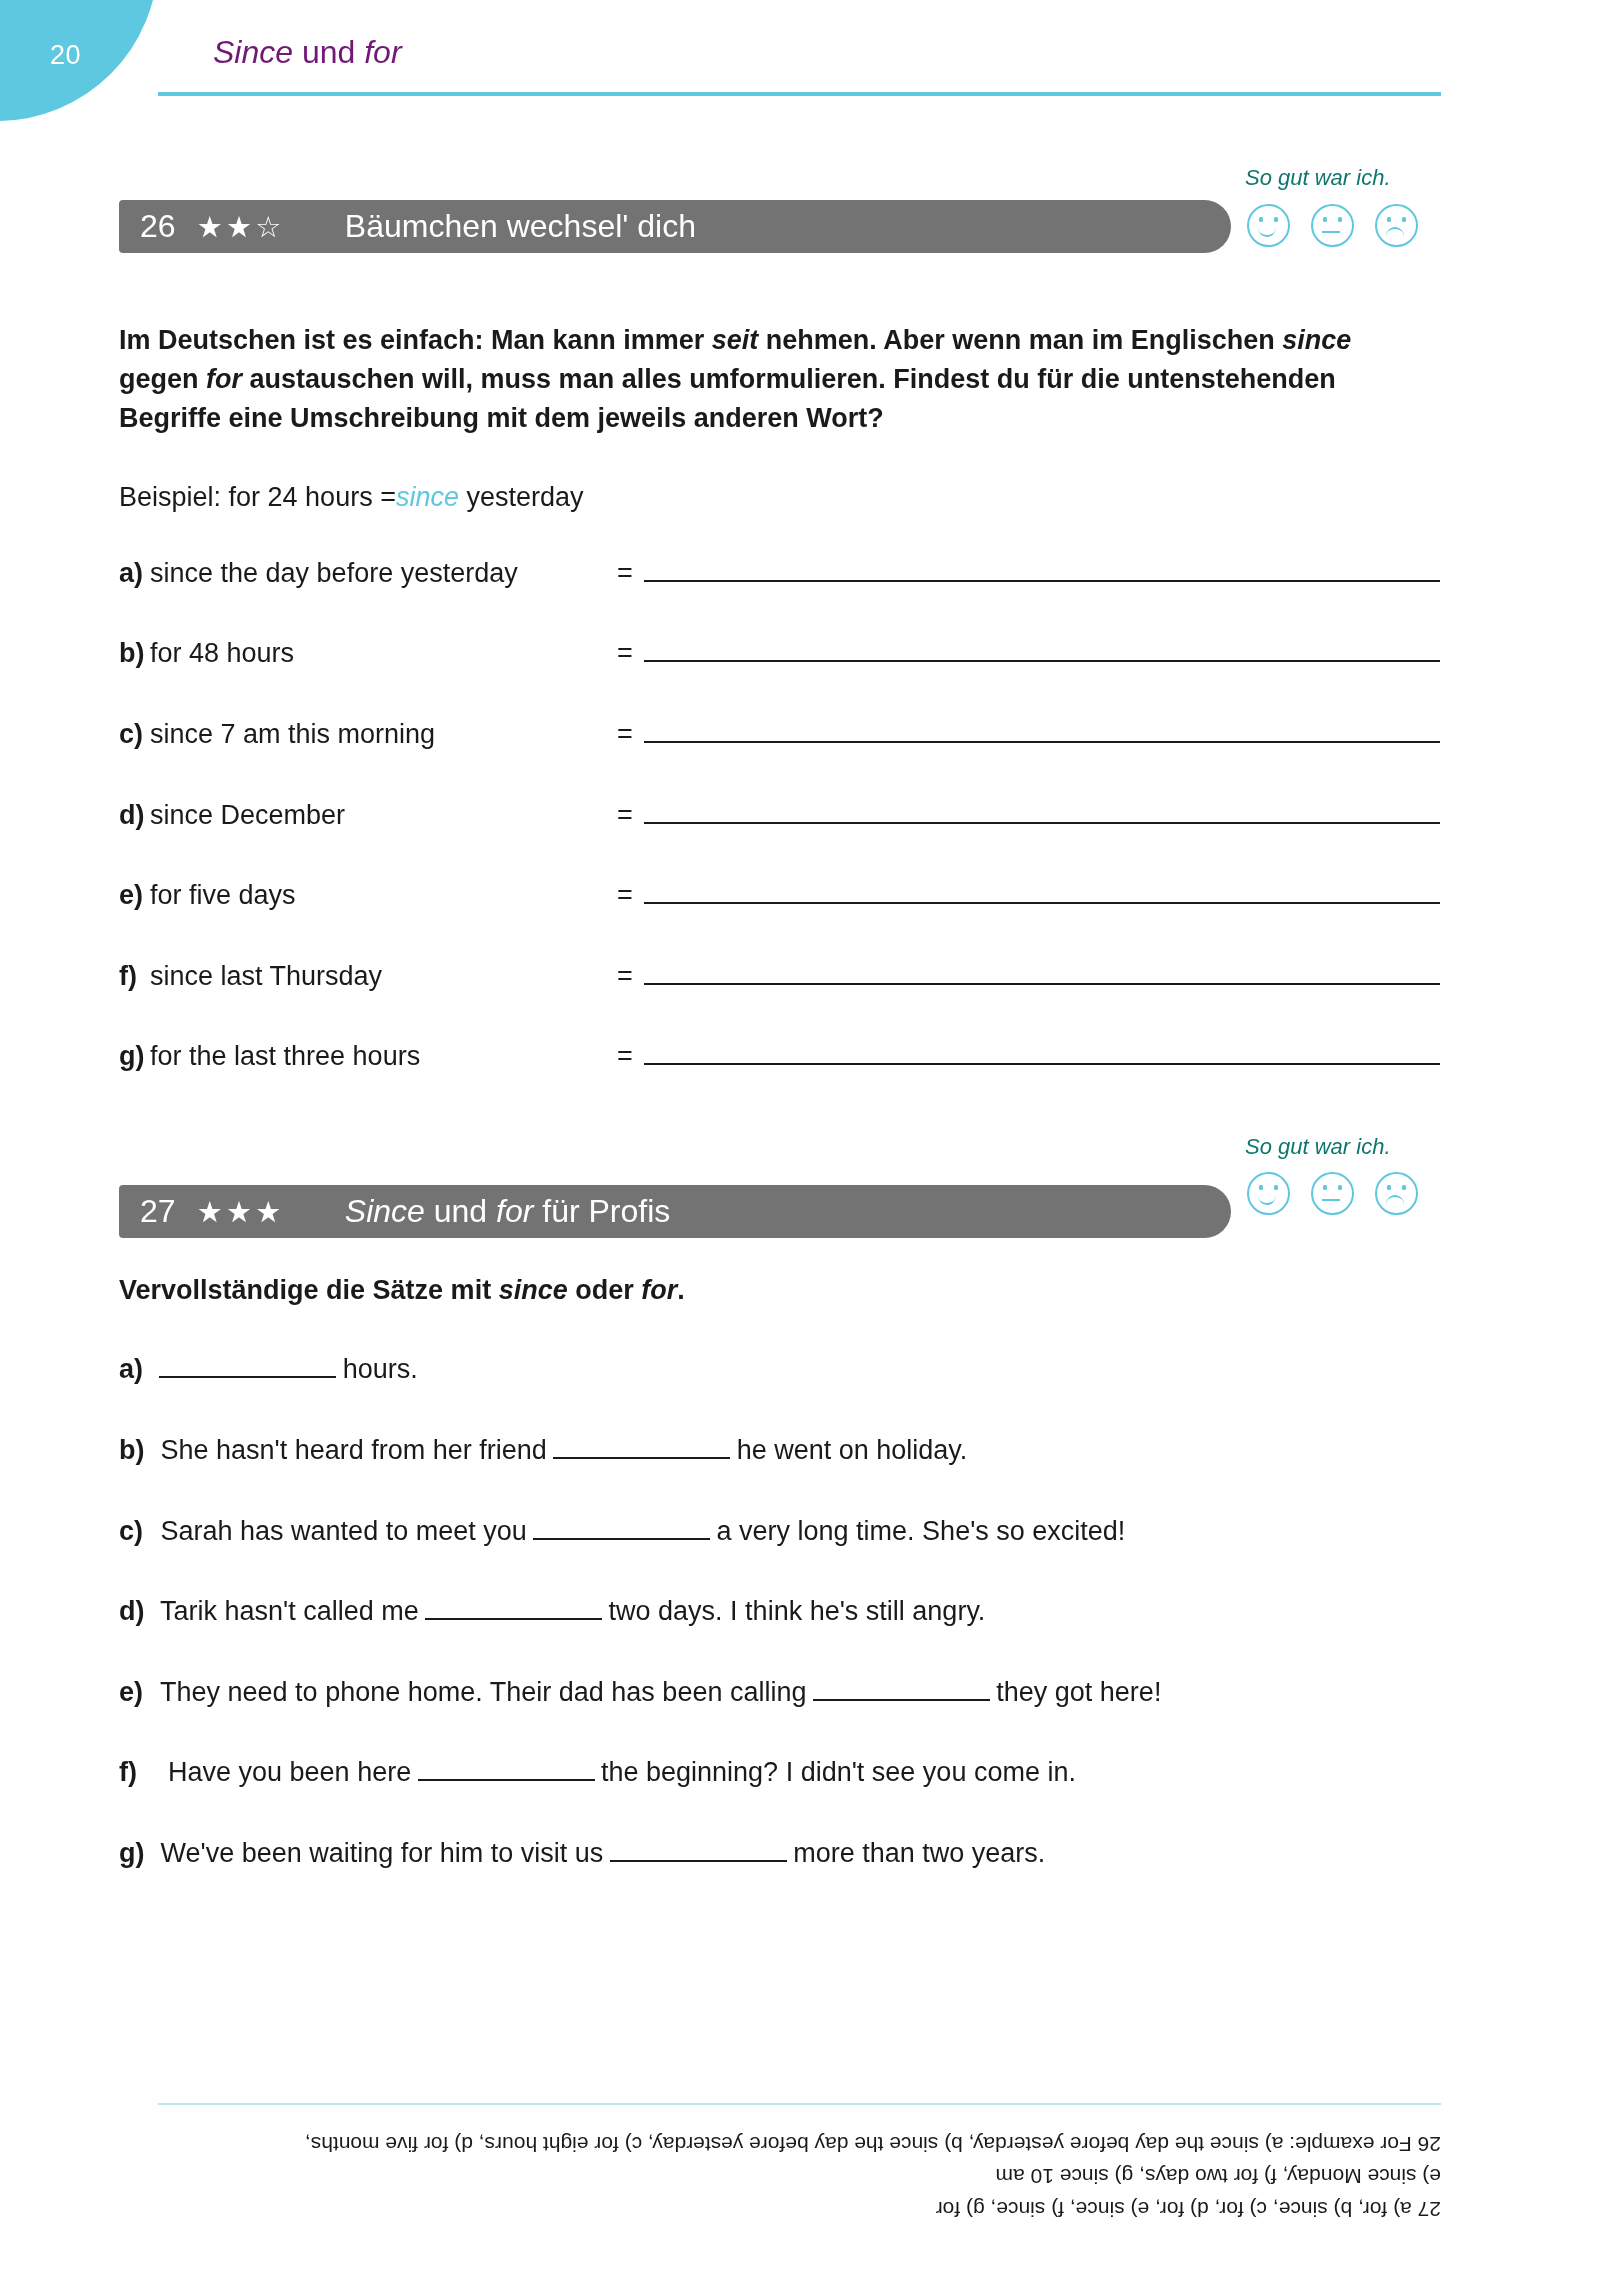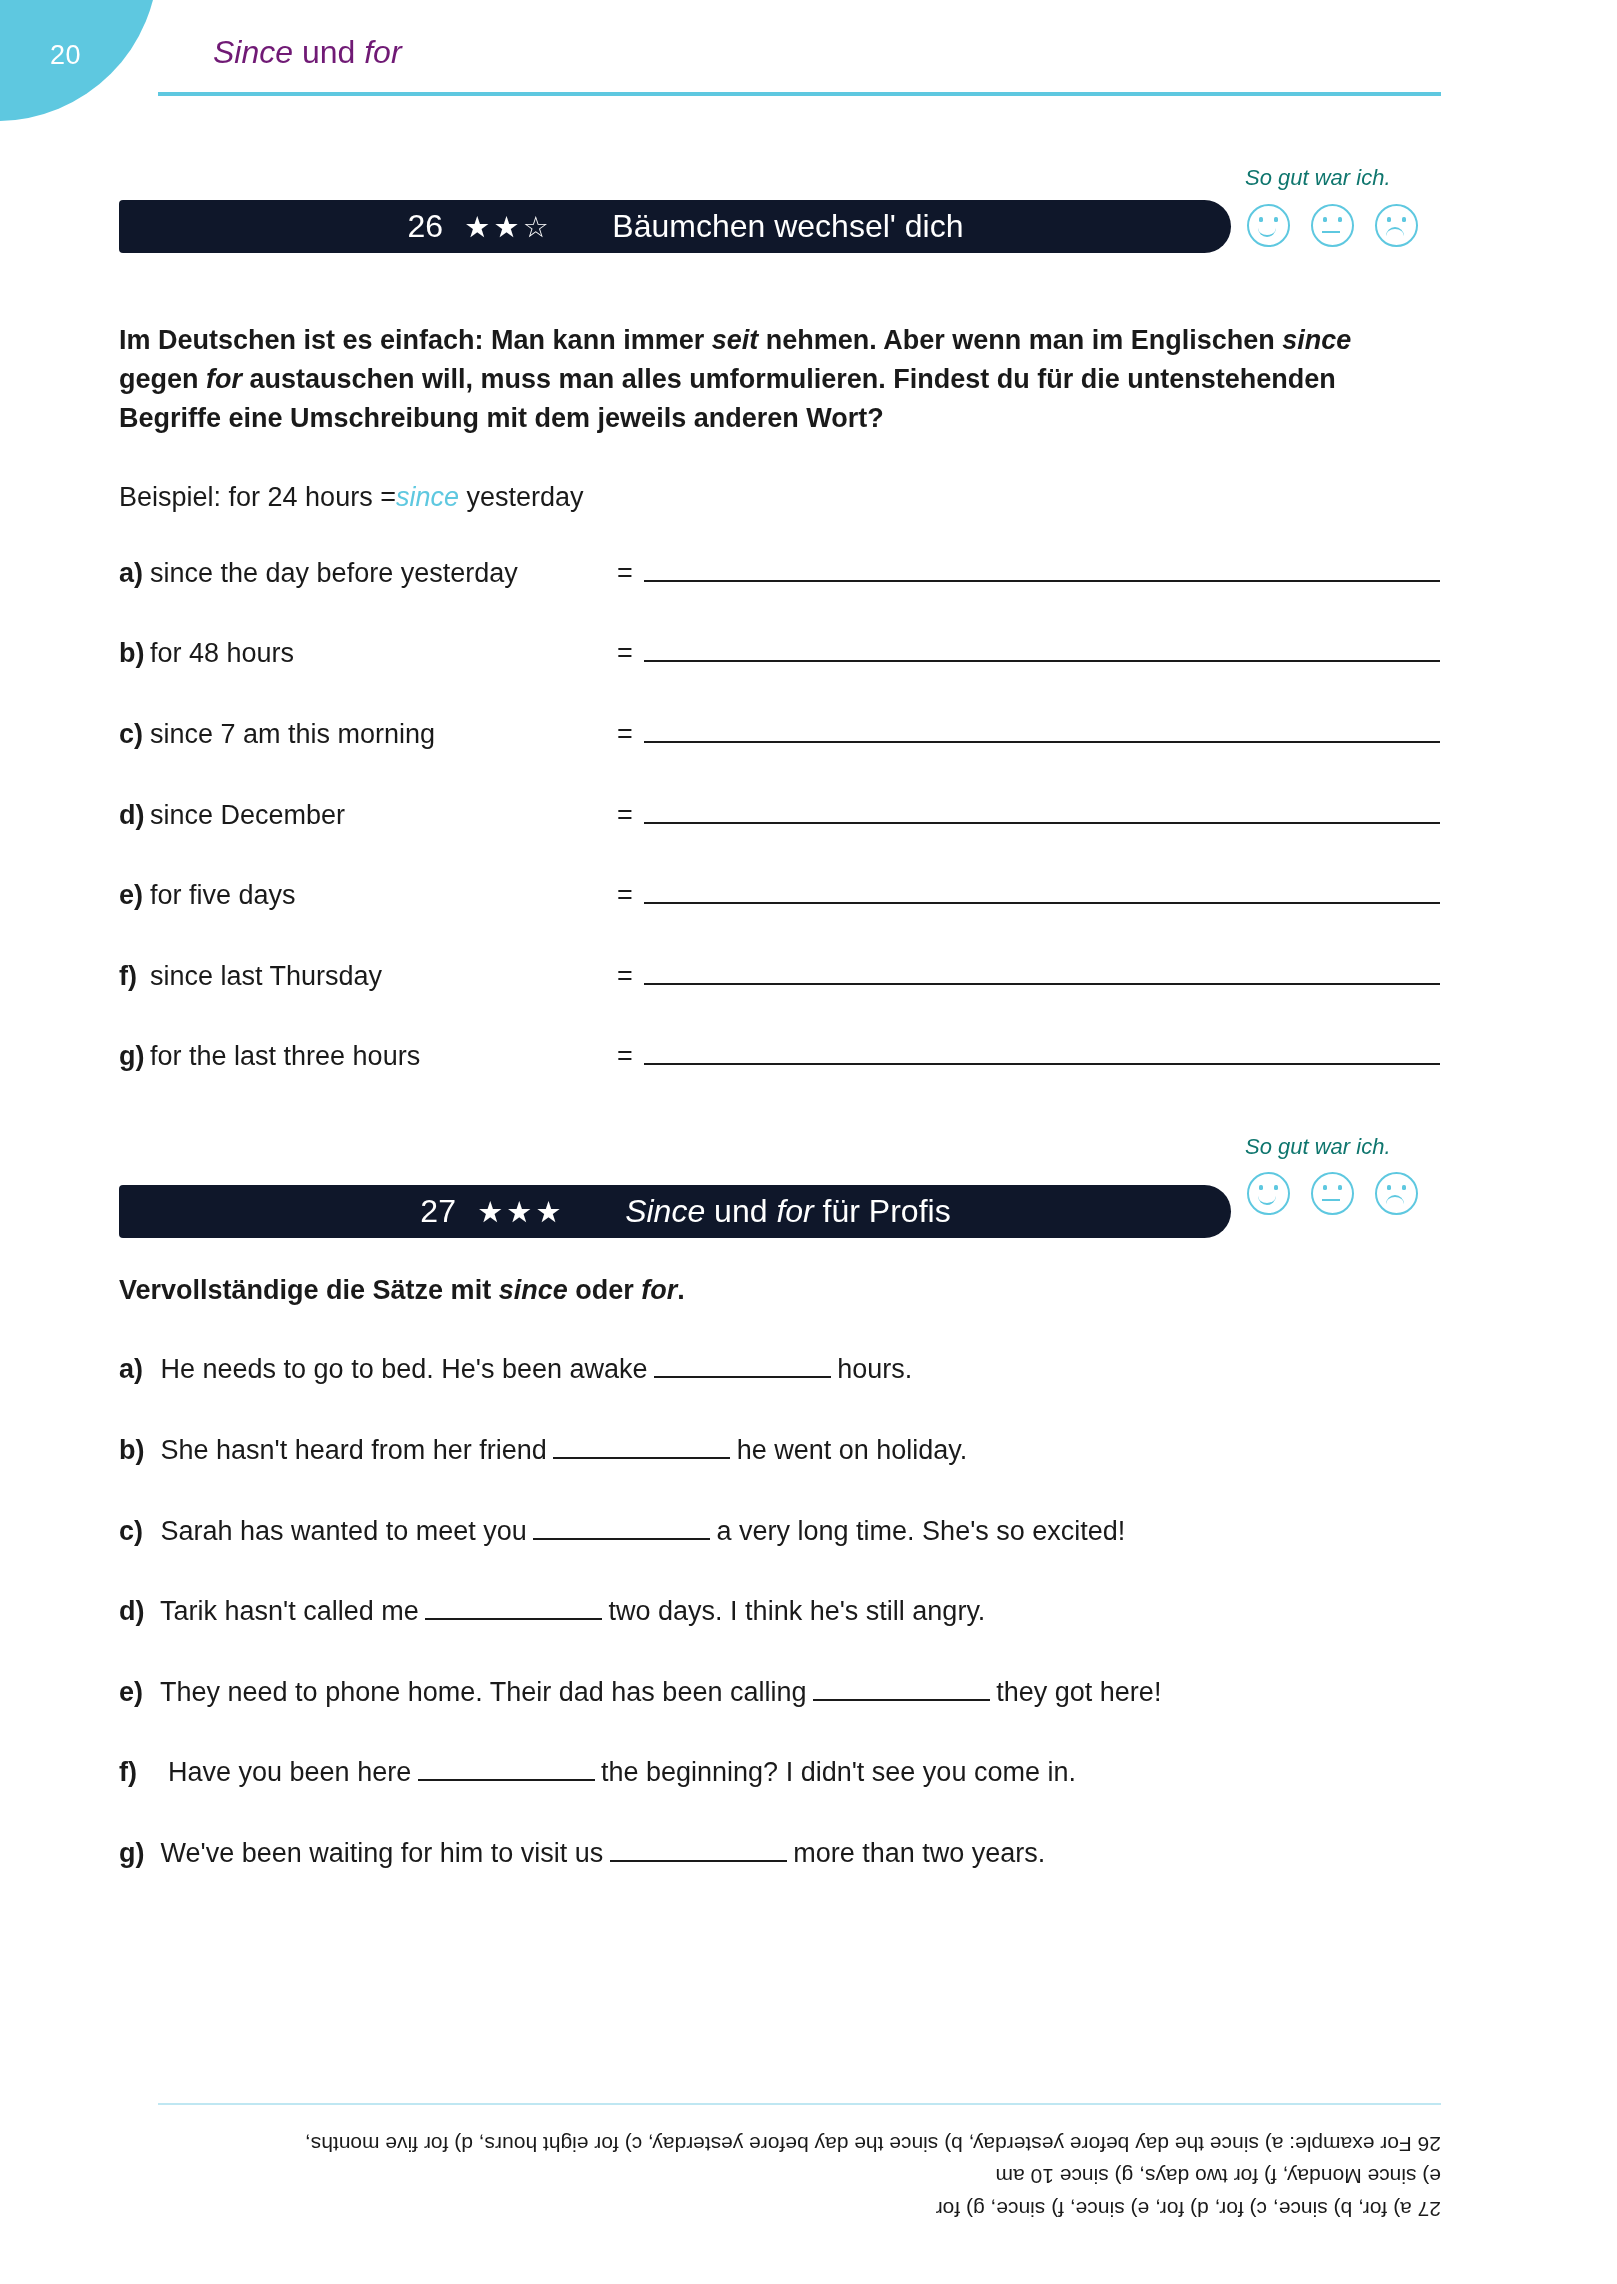--- a/index.html
+++ b/index.html
@@ -50,25 +50,24 @@
     height: 4px;
     background: #5ec8e0;
   }
 
   
   .banner {
     position: absolute;
     left: 119px;
     height: 53px;
     width: 1112px;
-    background: #0f172a;
+    background: #737373;
     border-radius: 4.8px 32px 32px 4.8px;
     display: flex;
     align-items: center;
-    justify-content: center;
   }
   .banner .num {
     font-size: 32px;
     color: #ffffff;
     margin-left: 21px;
     width: 52px;
   }
   .banner .stars {
     font-size: 29px;
     color: #ffffff;
@@ -337,21 +336,20 @@
   <span class="stars">★★★</span>
   <span class="btitle"><i>Since</i><span> und </span><i>for</i><span> für Profis</span></span>
 </div>
 
 <div class="instr" style="top:1271px;">
   <span>Vervollständige die Sätze mit </span><i>since</i><span> oder </span><i>for</i><span>.</span>
 </div>
 
 <div class="srow" style="top:1353px;">
   <span class="lbl">a)</span>
-  <span> He needs to go to bed. He's been awake</span>
   <span class="gap"></span>
   <span>hours.</span>
 </div>
 <div class="srow" style="top:1434px;">
   <span class="lbl">b)</span>
   <span> She hasn't heard from her friend</span>
   <span class="gap"></span>
   <span>he went on holiday.</span>
 </div>
 <div class="srow" style="top:1515px;">

